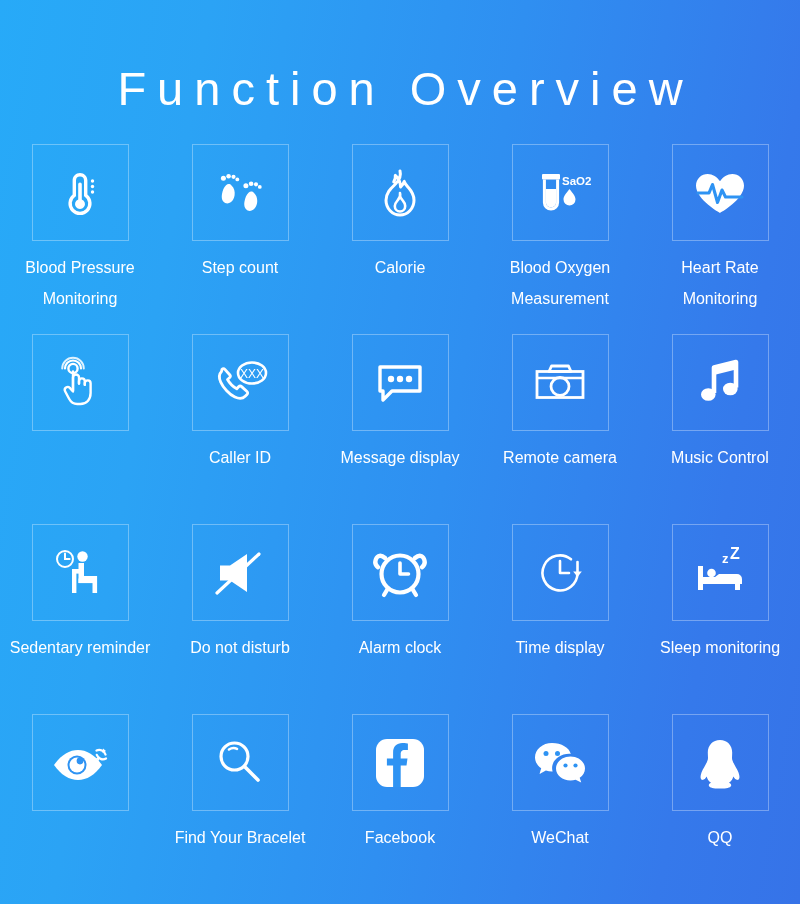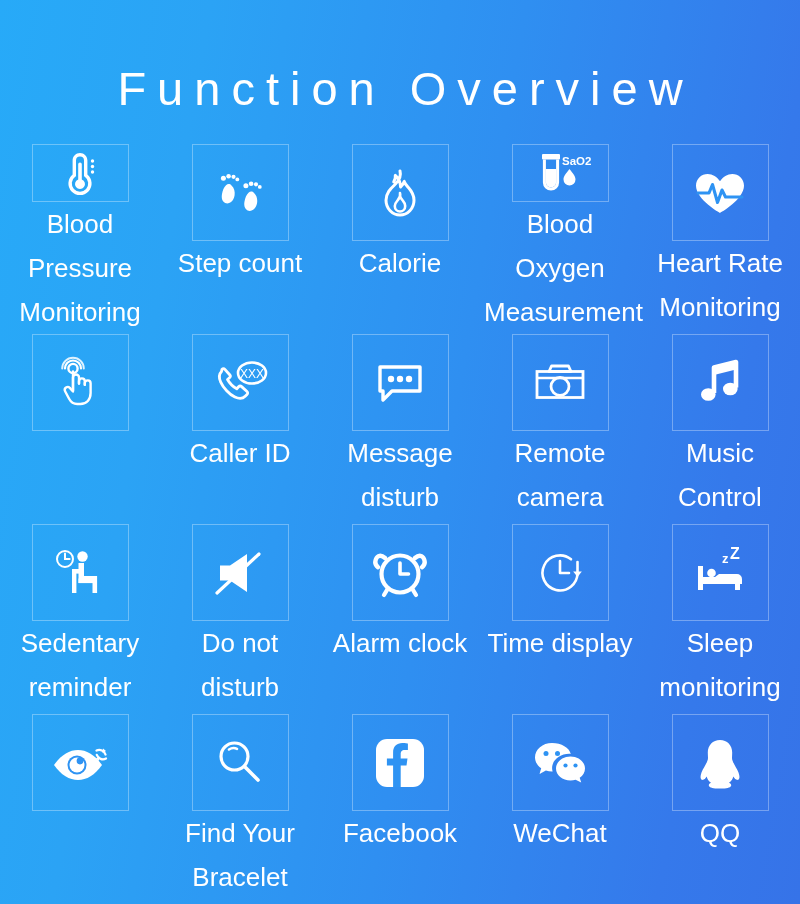--- a/index.html
+++ b/index.html
@@ -54,23 +54,24 @@
     border: 1px solid rgba(255, 255, 255, 0.32);
     box-sizing: border-box;
     display: flex;
     align-items: center;
     justify-content: center;
   }
   .icon-box svg {
     display: block;
   }
   .cell-label {
+    margin-top: 11px;
     color: #FFFFFF;
-    font-size: 26px;
-    line-height: 44px;
+    font-size: 16px;
+    line-height: 31px;
     text-align: center;
     max-width: 152px;
     font-weight: 400;
   }
 </style>
 </head>
 <body>
 
 <div class="page">
 
@@ -169,21 +170,21 @@
 
     <div class="cell">
       <div class="icon-box">
         <svg width="56" height="52" viewBox="0 0 56 52">
           <path d="M8 10h40v24H20l-9 9v-9H8z" fill="none" stroke="#fff" stroke-width="3.4" stroke-linejoin="round"></path>
           <circle cx="19" cy="22" r="3.2" fill="#fff"></circle>
           <circle cx="28" cy="22" r="3.2" fill="#fff"></circle>
           <circle cx="37" cy="22" r="3.2" fill="#fff"></circle>
         </svg>
       </div>
-      <div class="cell-label">Message disturb</div>
+      <div class="cell-label">Message display</div>
     </div>
 
     <div class="cell">
       <div class="icon-box">
         <svg width="58" height="50" viewBox="0 0 58 50">
           <path d="M20.5 8h17l2.5 5.5h-22z" fill="none" stroke="#fff" stroke-width="2.8" stroke-linejoin="round"></path>
           <rect x="6" y="13.5" width="46" height="26" fill="none" stroke="#fff" stroke-width="2.8"></rect>
           <line x1="6" y1="20" x2="52" y2="20" stroke="#fff" stroke-width="2.4"></line>
           <circle cx="29" cy="28.5" r="9" fill="none" stroke="#fff" stroke-width="2.8"></circle>
         </svg>

